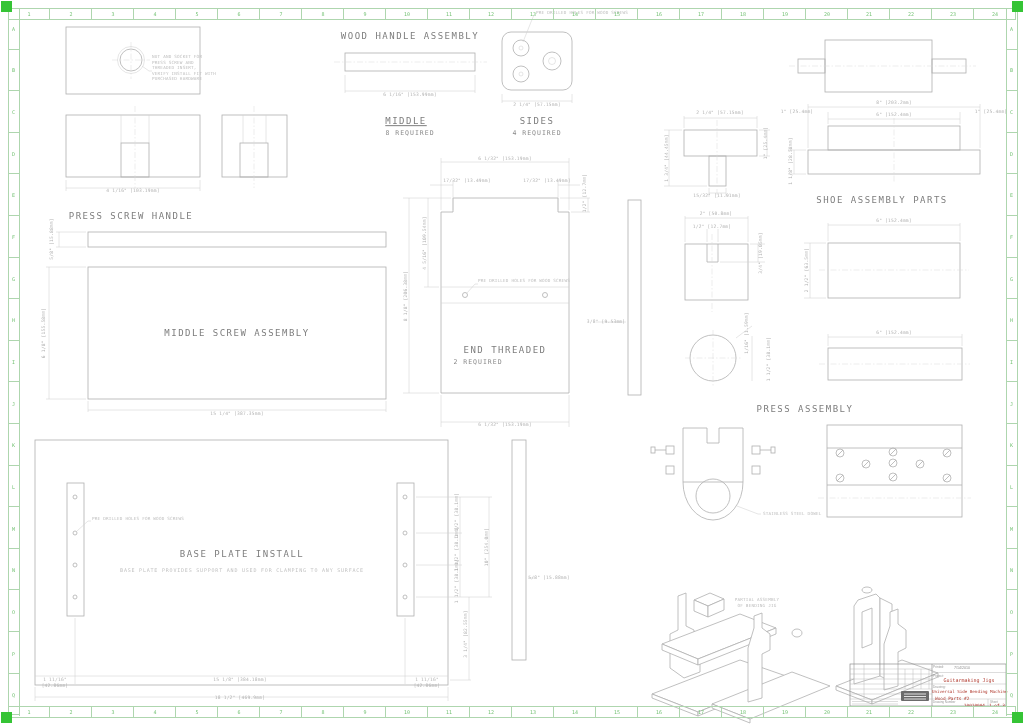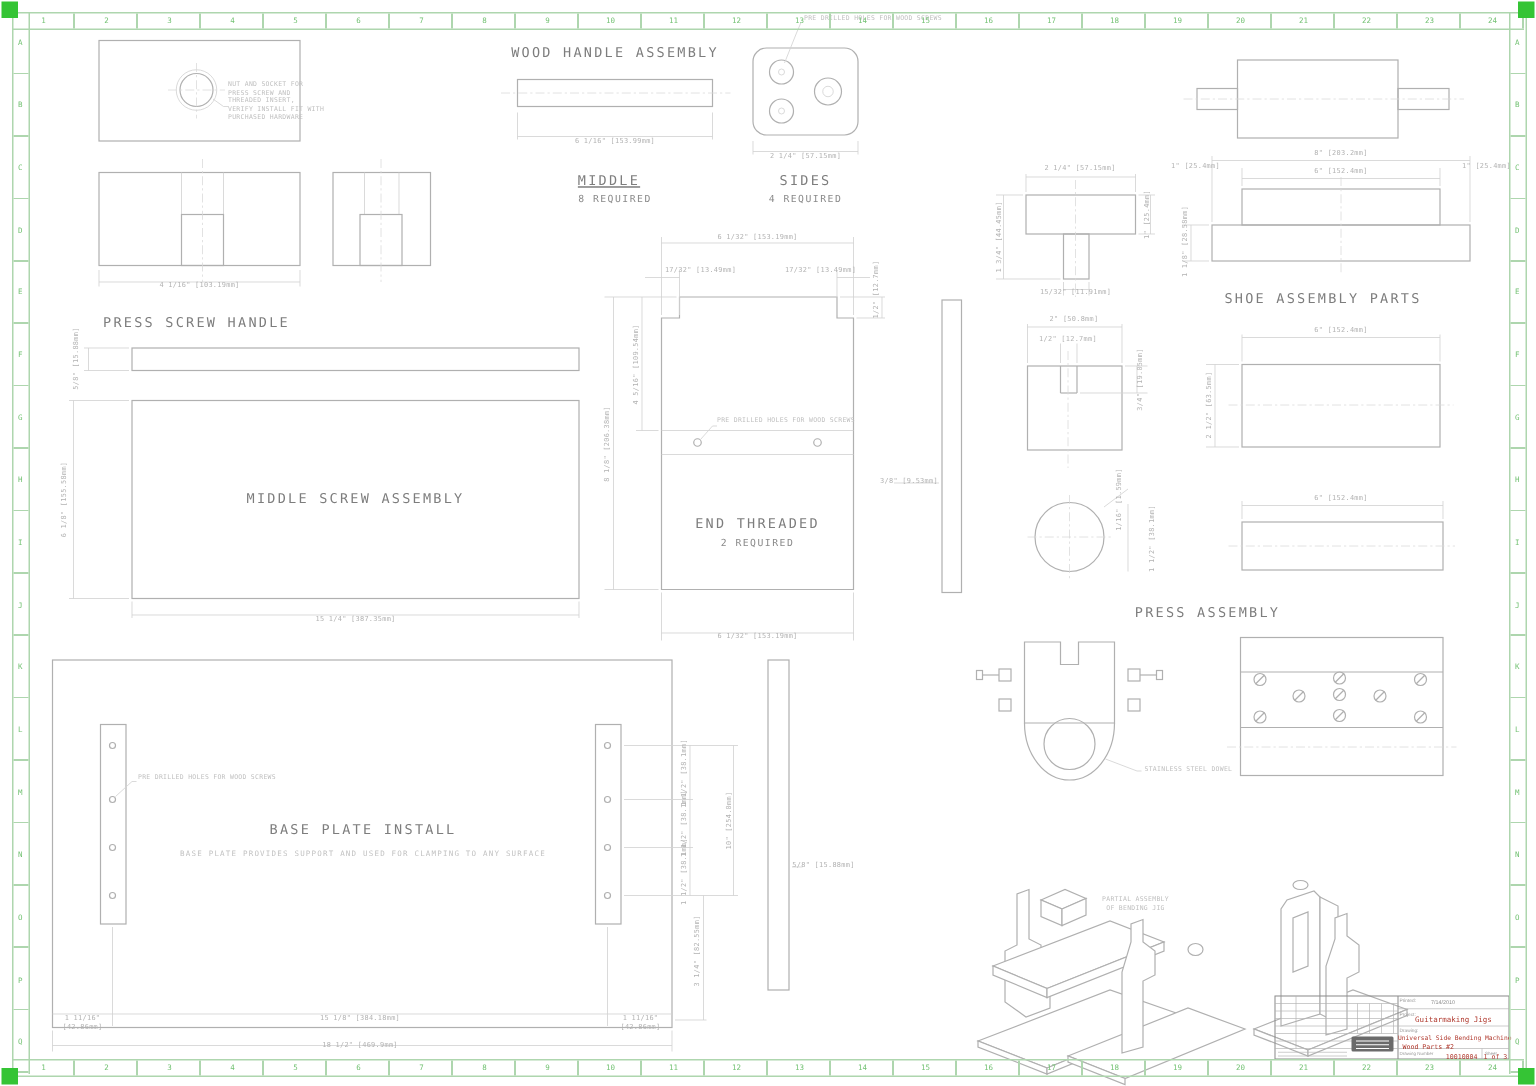--- a/index.html
+++ b/index.html
@@ -346,21 +346,21 @@
 
   <div id="ann-layer">
       <span class="ann t1" style="left: 131px; top: 217px;">PRESS SCREW HANDLE</span>
       <span class="ann t1" style="left: 410px; top: 37px;">WOOD HANDLE ASSEMBLY</span>
       <span class="ann t1" style="left: 406px; top: 122px; text-decoration: underline;">MIDDLE</span>
       <span class="ann qty" style="left: 410px; top: 133px;">8 REQUIRED</span>
       <span class="ann t1" style="left: 537px; top: 122px;">SIDES</span>
       <span class="ann qty" style="left: 537px; top: 133px;">4 REQUIRED</span>
       <span class="ann t1" style="left: 237px; top: 334px;">MIDDLE SCREW ASSEMBLY</span>
       <span class="ann t1" style="left: 505px; top: 351px;">END THREADED</span>
-      <span class="ann qty" style="left: 505px; top: 362px;">2 REQUIRED</span>
+      <span class="ann qty" style="left: 478px; top: 362px;">2 REQUIRED</span>
       <span class="ann t1" style="left: 242px; top: 555px;">BASE PLATE INSTALL</span>
       <span class="ann sub" style="left: 242px; top: 570px;">BASE PLATE PROVIDES SUPPORT AND USED FOR CLAMPING TO ANY SURFACE</span>
       <span class="ann t1" style="left: 847px; top: 201px; margin-left: 35px;">SHOE ASSEMBLY PARTS</span>
       <span class="ann t1" style="left: 805px; top: 410px;">PRESS ASSEMBLY</span>
       <span class="ann note" style="left: 757px; top: 603px;">PARTIAL ASSEMBLY
 OF BENDING JIG</span>
       <span class="ann note al" style="left: 152px; top: 68px;">NUT AND SOCKET FOR
 PRESS SCREW AND
 THREADED INSERT,
 VERIFY INSTALL FIT WITH

